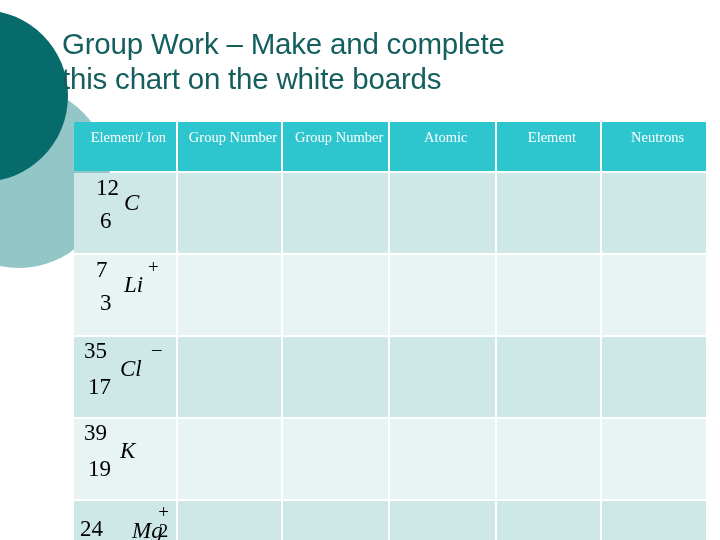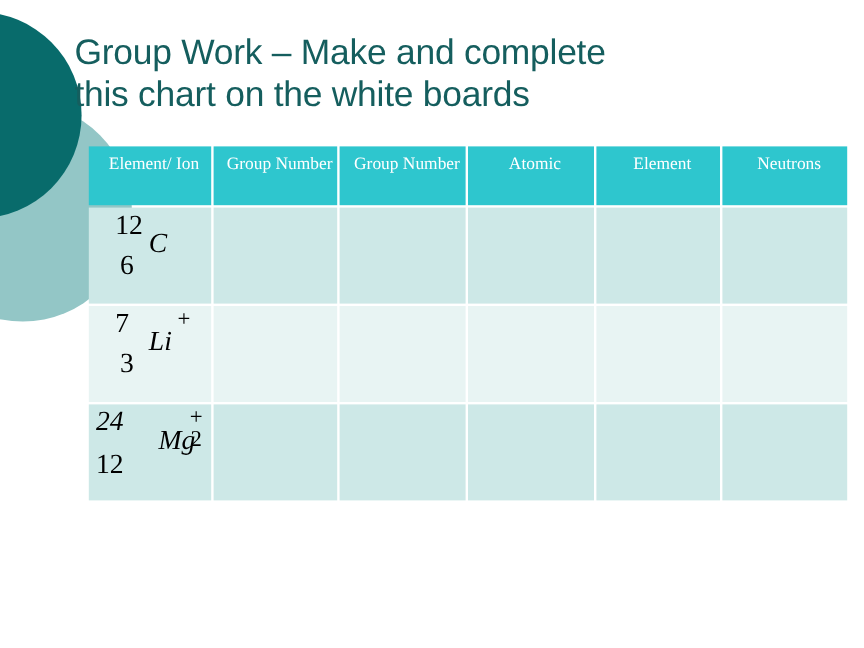--- a/index.html
+++ b/index.html
@@ -133,21 +133,21 @@
   }
   .iso-charge {
     position: absolute;
     left: 74px;
     top: 2px;
     font-size: 19px;
     line-height: 19px;
   }
 
   
-  .isotope.wide .iso-mass    { left: 6px;  top: 2px; font-style: italic; }
+  .isotope.wide .iso-mass    { left: 6px;  top: 16px; }
   .isotope.wide .iso-atomic  { left: 6px;  top: 38px; }
   .isotope.wide .iso-symbol  { left: 58px; top: 18px; }
   .isotope.wide .iso-charge  { left: 78px; top: 1px; }
 
   .isotope.wide2 .iso-mass   { left: 10px; top: 2px; }
   .isotope.wide2 .iso-atomic { left: 14px; top: 38px; }
   .isotope.wide2 .iso-symbol { left: 46px; top: 20px; }
   .isotope.wide2 .iso-charge { left: 78px; top: 2px; }
 </style>
 </head>
@@ -209,21 +209,51 @@
             <span class="iso-charge">+</span>
           </div>
         </td>
         <td></td>
         <td></td>
         <td></td>
         <td></td>
         <td></td>
       </tr>
 
-
+      <tr class="row-a">
+        <td>
+          <div class="isotope wide2">
+            <span class="iso-mass">35</span>
+            <span class="iso-atomic">17</span>
+            <span class="iso-symbol">Cl</span>
+            <span class="iso-charge">–</span>
+          </div>
+        </td>
+        <td></td>
+        <td></td>
+        <td></td>
+        <td></td>
+        <td></td>
+      </tr>
+
+      <tr class="row-b">
+        <td>
+          <div class="isotope wide2">
+            <span class="iso-mass">39</span>
+            <span class="iso-atomic">19</span>
+            <span class="iso-symbol">K</span>
+            <span class="iso-charge"></span>
+          </div>
+        </td>
+        <td></td>
+        <td></td>
+        <td></td>
+        <td></td>
+        <td></td>
+      </tr>
 
       <tr class="row-a">
         <td>
           <div class="isotope wide">
             <span class="iso-mass">24</span>
             <span class="iso-atomic">12</span>
             <span class="iso-symbol">Mg</span>
             <span class="iso-charge">+ 2</span>
           </div>
         </td>

